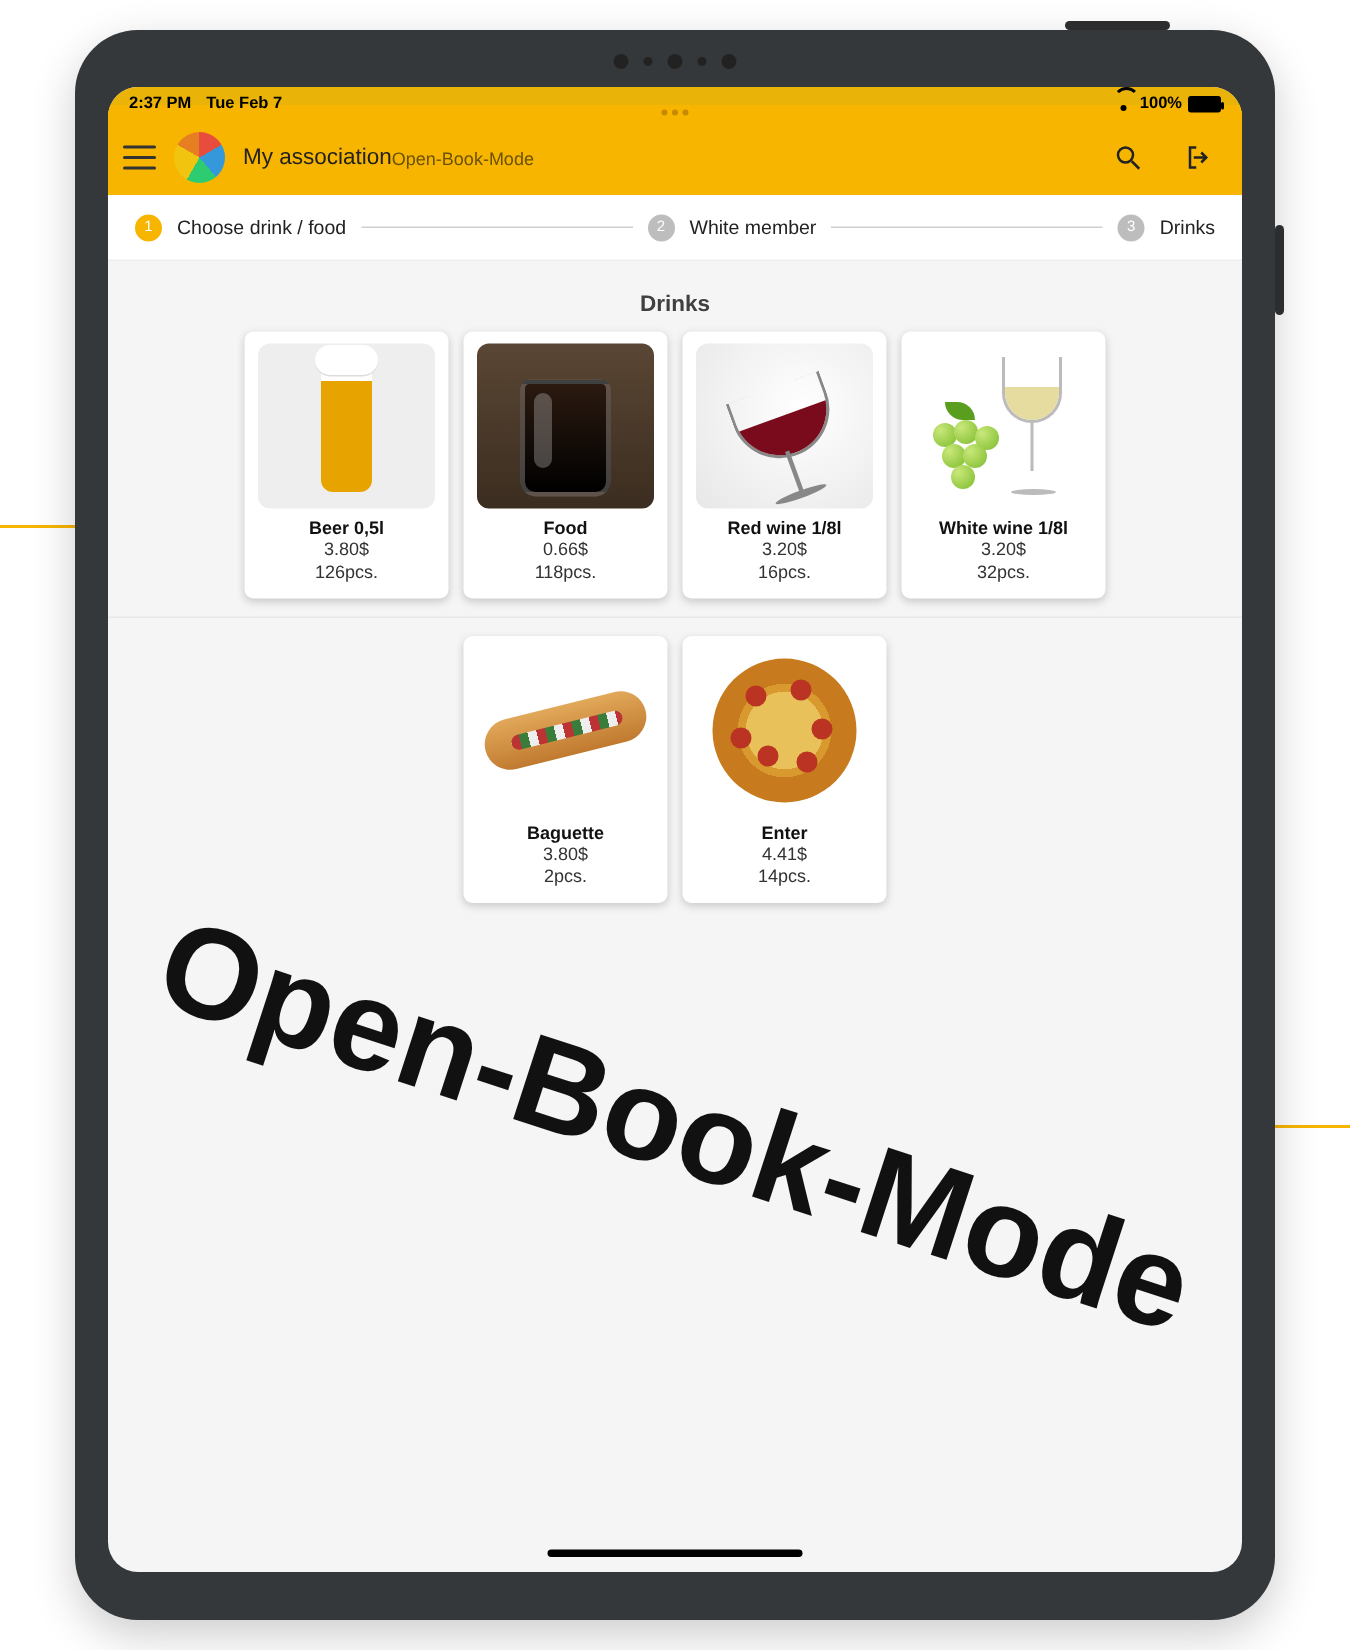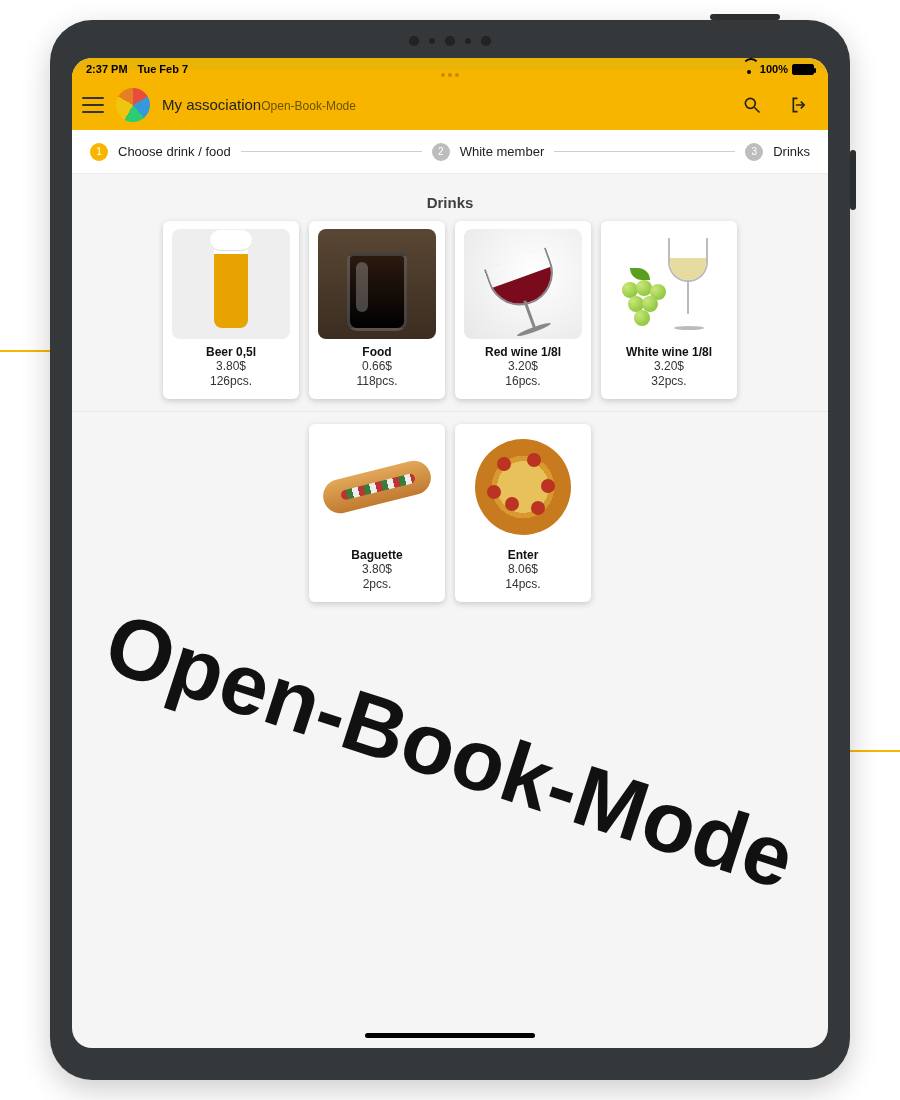--- a/index.html
+++ b/index.html
@@ -323,21 +323,21 @@
             <div class="pizza">
               <div class="pep" style="top:18px;left:22px;"></div>
               <div class="pep" style="top:14px;left:52px;"></div>
               <div class="pep" style="top:40px;left:66px;"></div>
               <div class="pep" style="top:58px;left:30px;"></div>
               <div class="pep" style="top:46px;left:12px;"></div>
               <div class="pep" style="top:62px;left:56px;"></div>
             </div>
           </div>
           <div class="name">Enter</div>
-          <div class="price">8.06$</div>
+          <div class="price">4.41$</div>
           <div class="stock">14pcs.</div>
         </div>
 
       </div>
     </div>
 
     <div class="watermark">Open-Book-Mode</div>
     <div class="home-indicator"></div>
   </div>
 </div>

